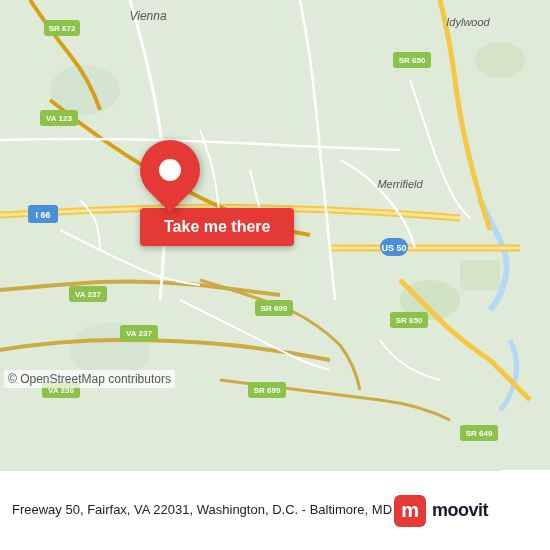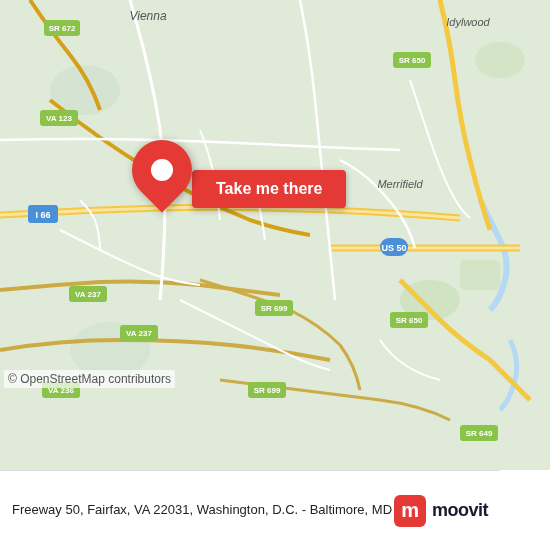--- a/index.html
+++ b/index.html
@@ -19,25 +19,25 @@
     
     #map-svg {
       width: 100%;
       height: 100%;
     }
 
     
     #button-overlay {
       position: absolute;
       top: 140px;
-      left: 132px;
+      left: 140px;
       width: 220px;
       display: flex;
-      flex-direction: row;
-      align-items: flex-end;
+      flex-direction: column;
+      align-items: flex-start;
     }
 
     #location-pin {
       width: 60px;
       height: 60px;
       background: #e53935;
       border-radius: 50% 50% 50% 0;
       transform: rotate(-45deg);
       display: flex;
       align-items: center;

